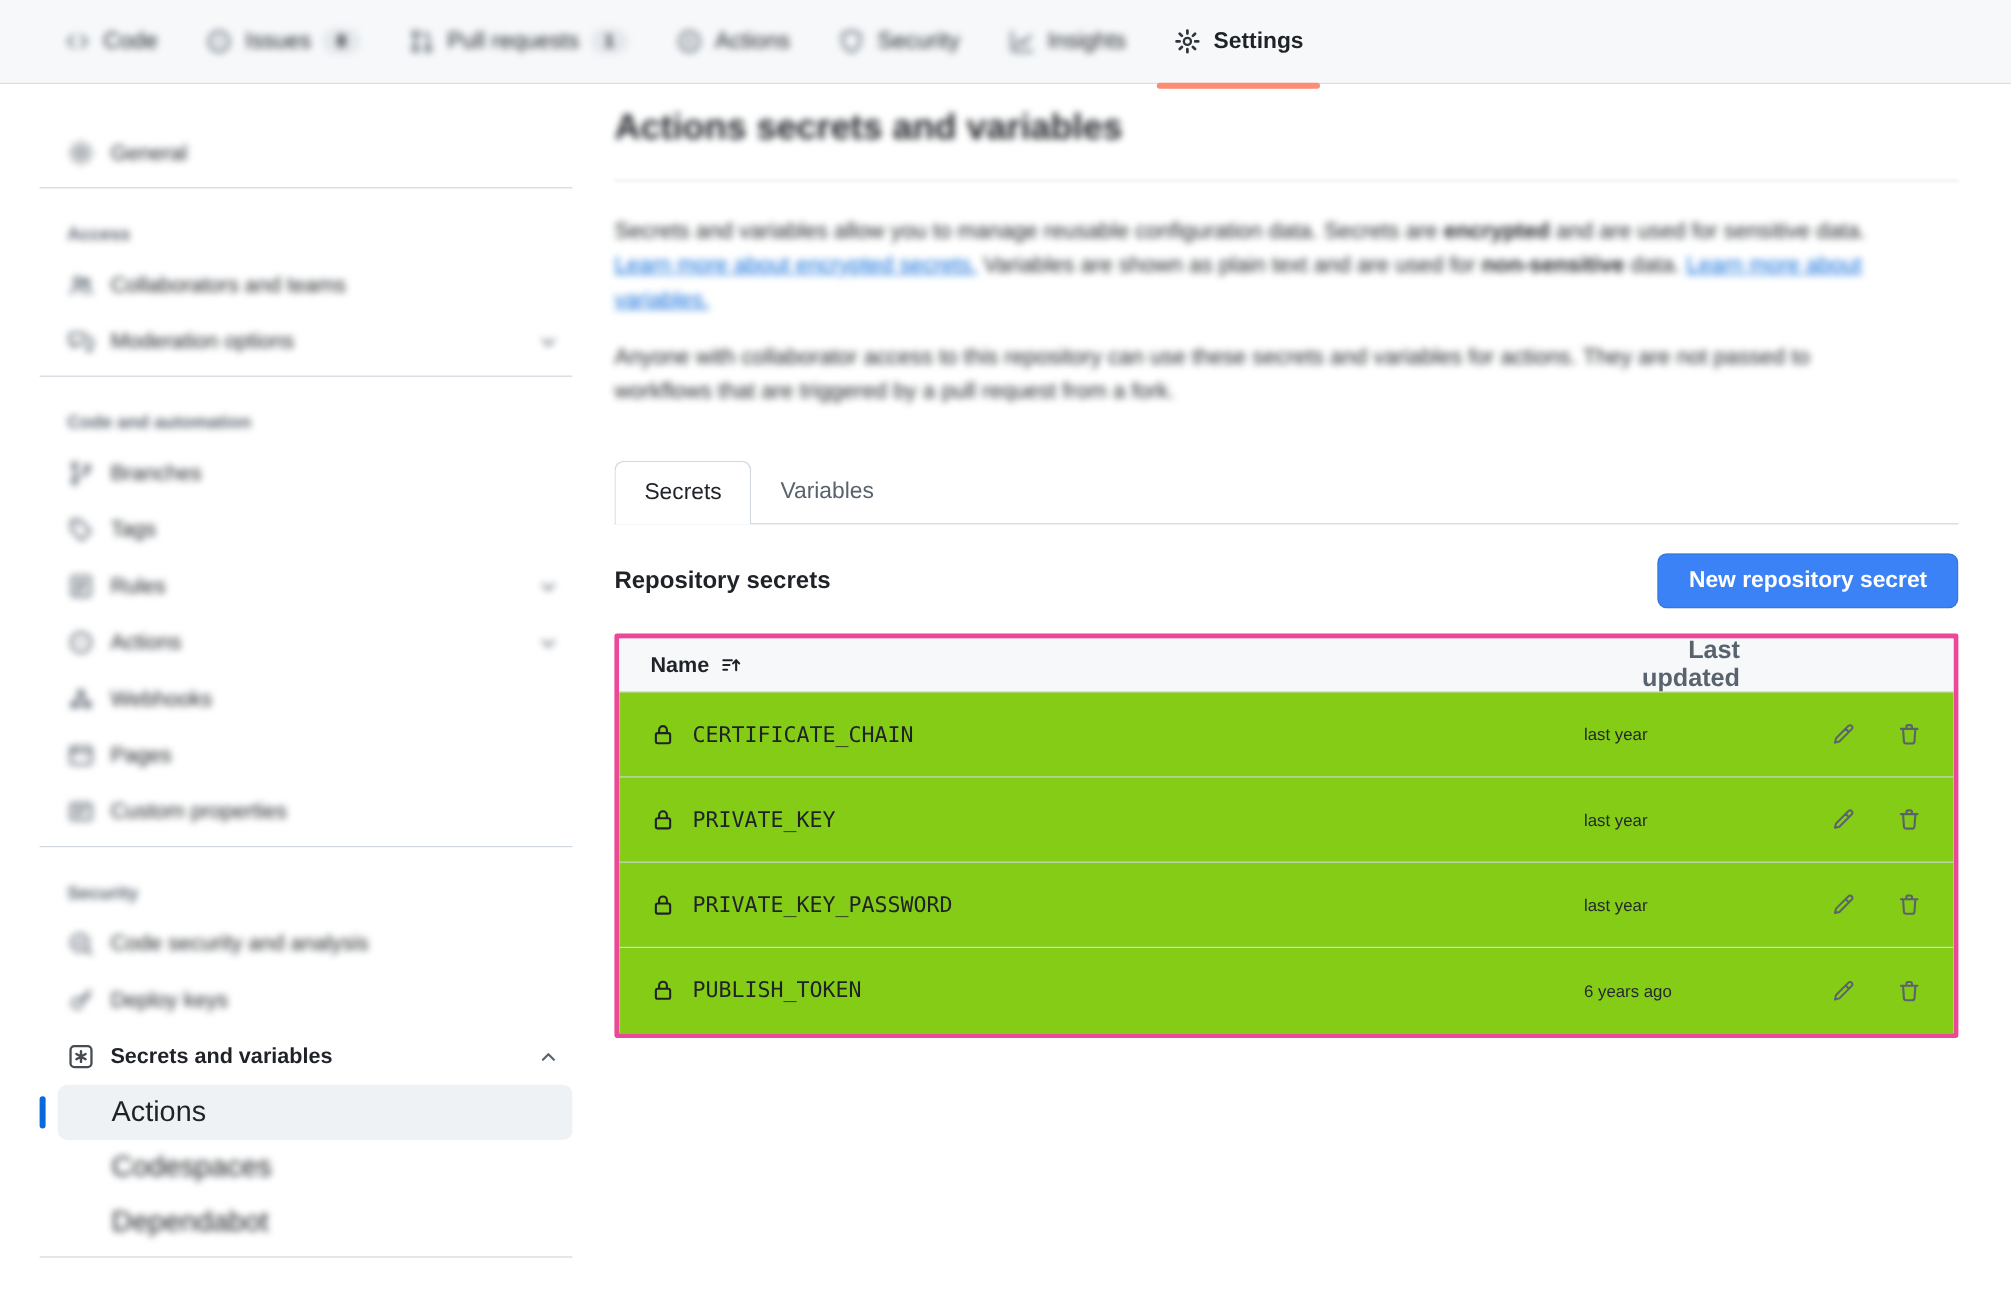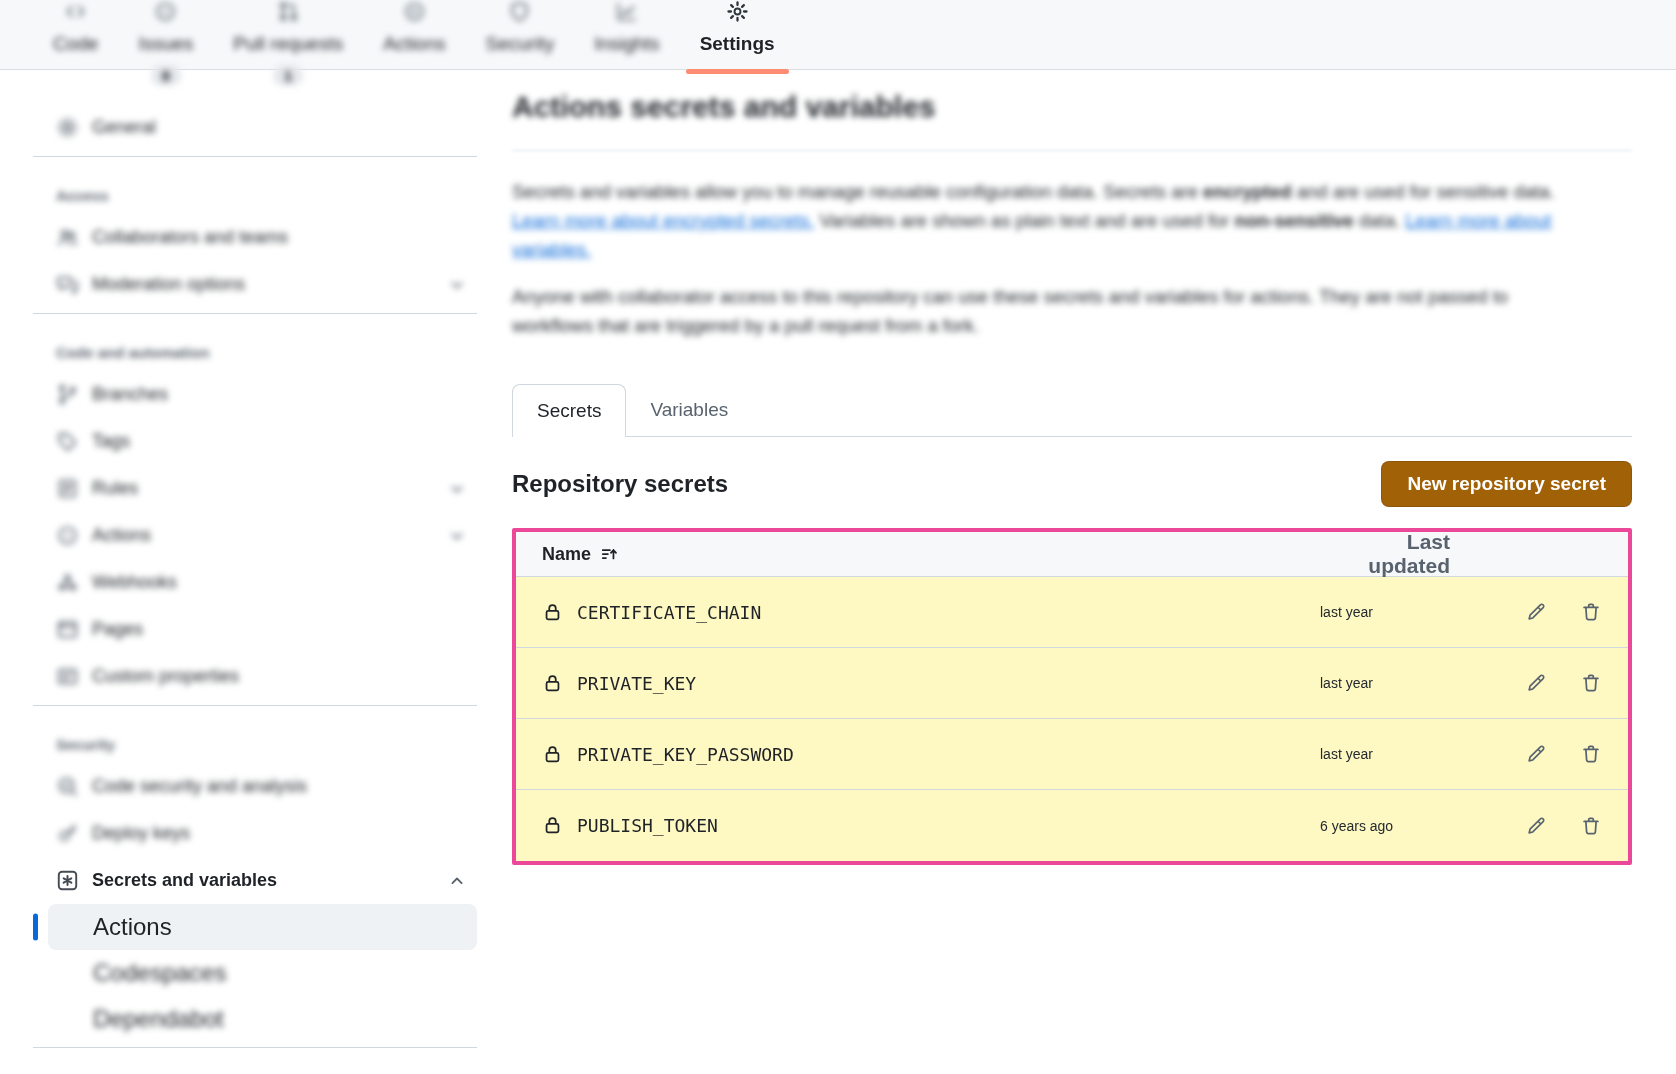--- a/index.html
+++ b/index.html
@@ -8,21 +8,21 @@
   .screen{position:relative;width:1676px;height:1074px;overflow:hidden;background:#fff;}
 
   
   .blur{filter:blur(3.3px);}
   .blur-soft{filter:blur(1.4px);}
 
   
   .topnav{position:absolute;top:0;left:0;width:1676px;height:70px;background:#f6f8fa;
           border-bottom:1px solid #d8dee4;display:flex;align-items:center;padding-left:33px;}
   .nav-tab{position:relative;display:flex;align-items:center;gap:10px;height:70px;
-           padding:0 6px;margin:0 14px;cursor:pointer;color:#1f2328;font-size:19px;flex-direction:column;}
+           padding:0 6px;margin:0 14px;cursor:pointer;color:#1f2328;font-size:19px;}
   .nav-ic{display:flex;align-items:center;color:#59636e;}
   .nav-label{white-space:nowrap;}
   .nav-tab.active .nav-label{font-weight:700;}
   .nav-tab.active .nav-ic{color:#30363d;}
   .nav-tab.active::after{content:"";position:absolute;left:-8px;right:-8px;bottom:-4px;height:5px;
            border-radius:3px;background:#fd8c73;}
   .counter{background:#e4e7eb;border-radius:20px;padding:2px 11px;font-size:15px;font-weight:600;color:#1f2328;}
 
   
   .sidebar{position:absolute;left:33px;top:104px;width:444px;}
@@ -48,29 +48,29 @@
   .desc strong{font-weight:700;}
   .lnk{color:#0969da;text-decoration:underline;cursor:pointer;}
 
   .tabnav{margin-top:44px;display:flex;align-items:flex-end;border-bottom:1px solid #d0d7de;height:53px;}
   .tab{display:flex;align-items:center;height:52px;padding:0 24px;font-size:19px;cursor:pointer;}
   .tab.active{background:#fff;border:1px solid #d0d7de;border-bottom:none;border-radius:8px 8px 0 0;
               margin-bottom:-1px;height:53px;color:#1f2328;}
   .tab.inactive{color:#59636e;}
 
   .section-row{margin-top:24px;display:flex;align-items:center;justify-content:space-between;}
-  .section-title{font-size:24px;font-weight:700;color:#1f2328;}
-  .btn-primary{background:#a16207;color:#fff;border:1px solid rgba(27,31,36,.15);border-radius:8px;
+  .section-title{font-size:20px;font-weight:700;color:#1f2328;}
+  .btn-primary{background:#3b82f6;color:#fff;border:1px solid rgba(27,31,36,.15);border-radius:8px;
                font-size:19px;font-weight:600;padding:11px 25px;cursor:pointer;
                font-family:"Liberation Sans","DejaVu Sans",sans-serif;}
 
   .secrets-table{margin-top:21px;border:4px solid #ec4899;border-radius:2px;overflow:hidden;background:#fff;}
   .t-head{display:flex;align-items:center;height:45px;background:#f6f8fa;border-bottom:1px solid #d0d7de;
           padding:0 26px;font-size:18px;font-weight:700;}
-  .t-row{display:flex;align-items:center;height:71px;padding:0 26px;border-bottom:1px solid #d0d7de;background:#fef9c3;}
+  .t-row{display:flex;align-items:center;height:71px;padding:0 26px;border-bottom:1px solid #d0d7de;background:#84cc16;}
   .t-row:last-child{border-bottom:none;}
   .cell-name{flex:1;display:flex;align-items:center;gap:14px;}
   .head-name{color:#1f2328;display:flex;align-items:center;gap:9px;}
   .sort-ic{color:#1f2328;display:flex;align-items:center;cursor:pointer;}
   .cell-updated{width:130px;text-align:left;font-size:14px;color:#24292f;}
   .head-updated{width:130px;text-align:right;color:#59636e;}
   .cell-actions{width:152px;display:flex;justify-content:flex-end;align-items:center;gap:33px;}
   .head-actions{width:152px;}
   .secret-name{font-family:"DejaVu Sans Mono","Liberation Mono",monospace;font-size:18px;color:#1f2328;}
   .lock{display:flex;align-items:center;color:#1f2328;}

